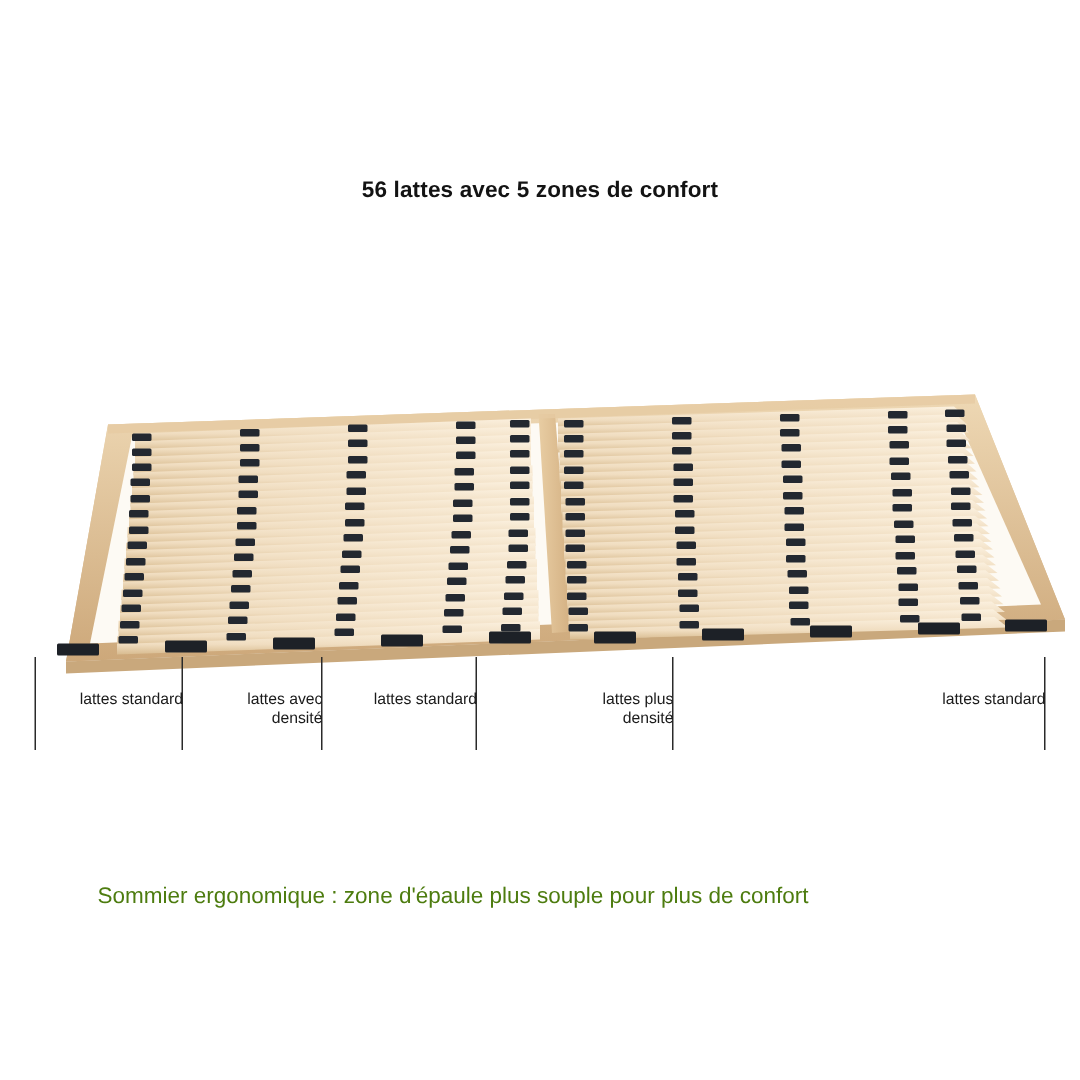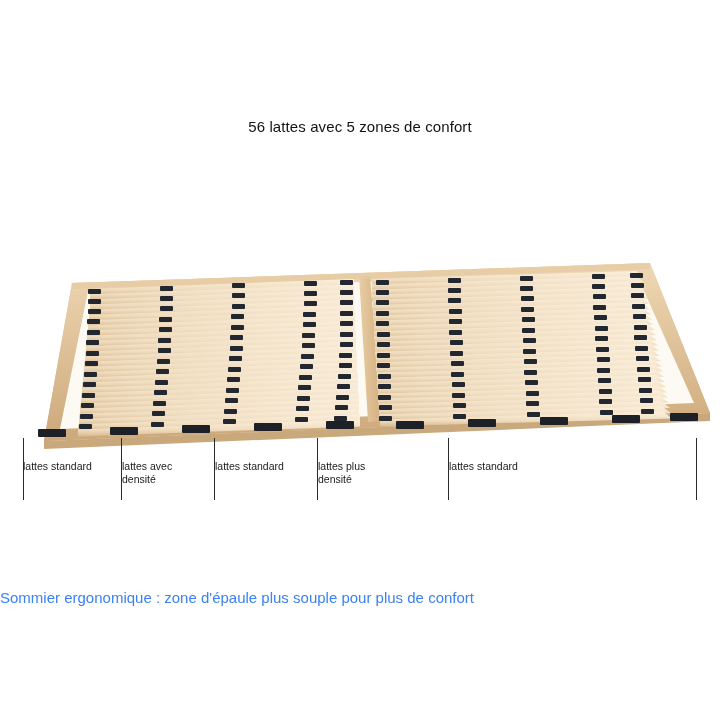--- a/index.html
+++ b/index.html
@@ -22,20 +22,21 @@
   }
   .title {
     position: absolute;
     top: 118px;
     left: 0;
     width: 720px;
     text-align: center;
     font-size: 15px;
     color: #131313;
     letter-spacing: 0.1px;
+    font-weight: bold;
   }
   .slatted-base {
     position: absolute;
     left: 10px;
     top: 245px;
     width: 700px;
     height: 205px;
   }
   .zone-labels {
     position: absolute;
@@ -57,34 +58,34 @@
     height: 62px;
     background: #2a2a2a;
   }
   .zone .tick-left { left: 0; }
   .zone .tick-right { right: 0; }
   .zone .zlabel {
     position: absolute;
     top: 22px;
     left: 0;
     width: 100%;
-    text-align: left;
+    text-align: right;
     font-size: 10.5px;
     line-height: 13px;
     color: #1b1b1b;
   }
   .caption {
     position: absolute;
     left: 0;
     top: 586px;
     width: 604px;
-    text-align: left;
+    text-align: center;
     font-size: 15px;
     line-height: 24px;
-    color: #3b82f6;
+    color: #4d7c0f;
   }
   .caption .line2 { display: block; }
 </style>
 </head>
 <body>
 
 <div id="stage">
 
   <div class="title">56 lattes avec 5 zones de confort</div>
 

